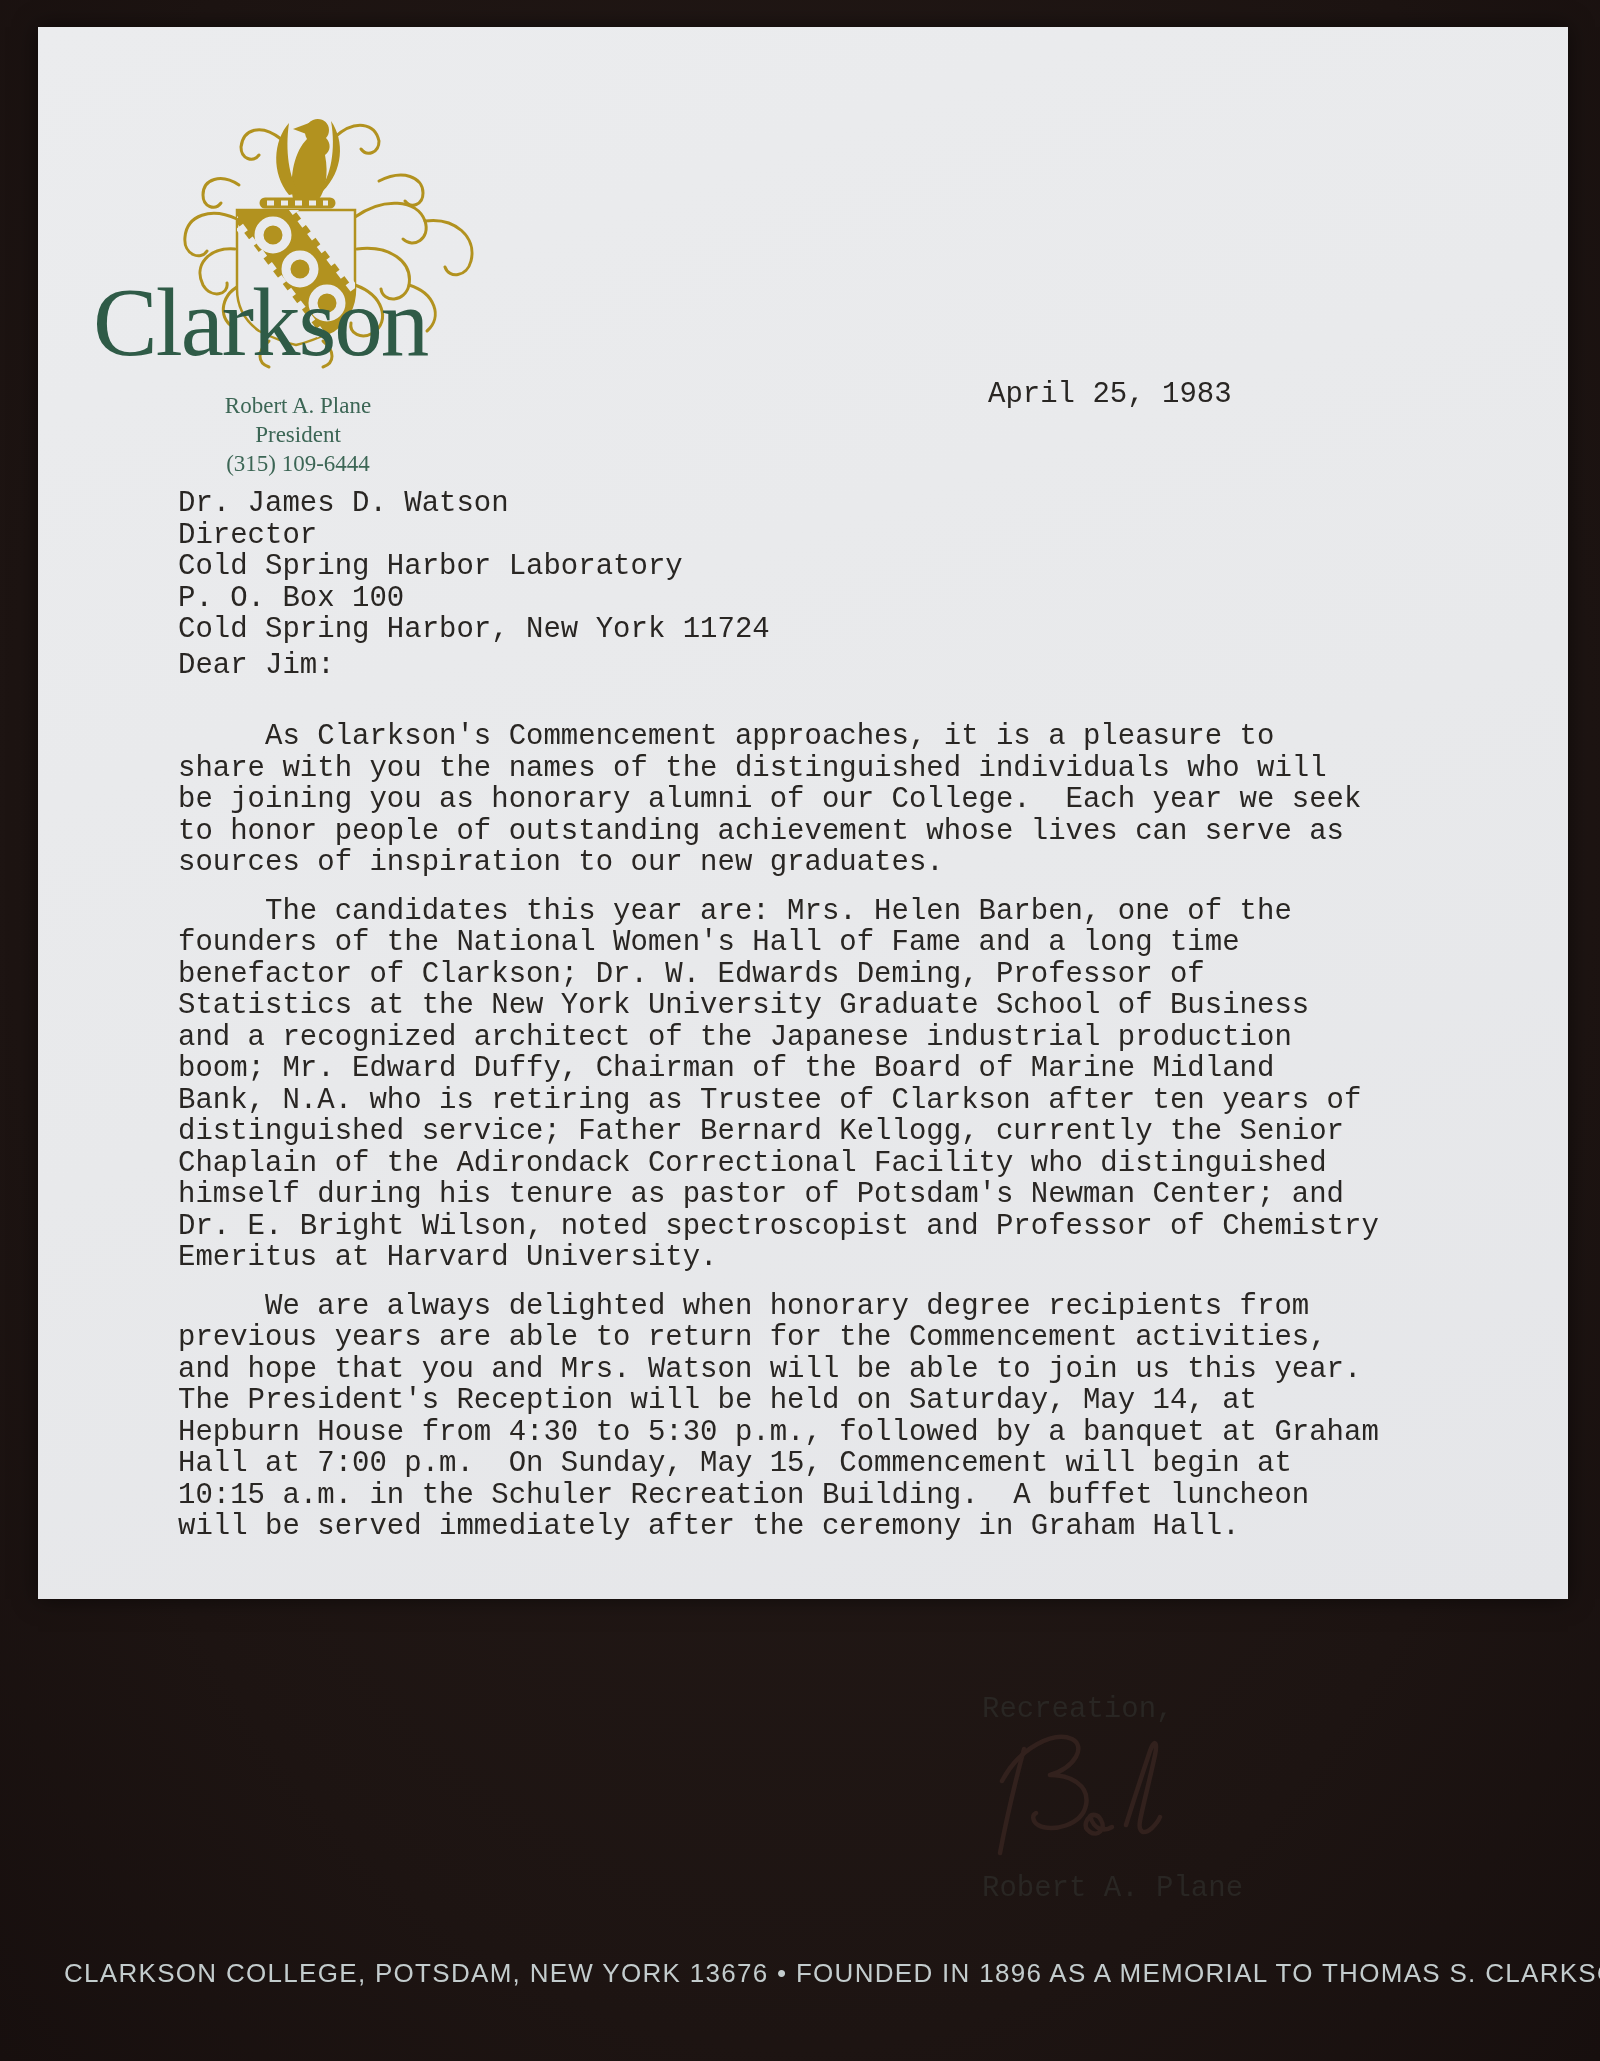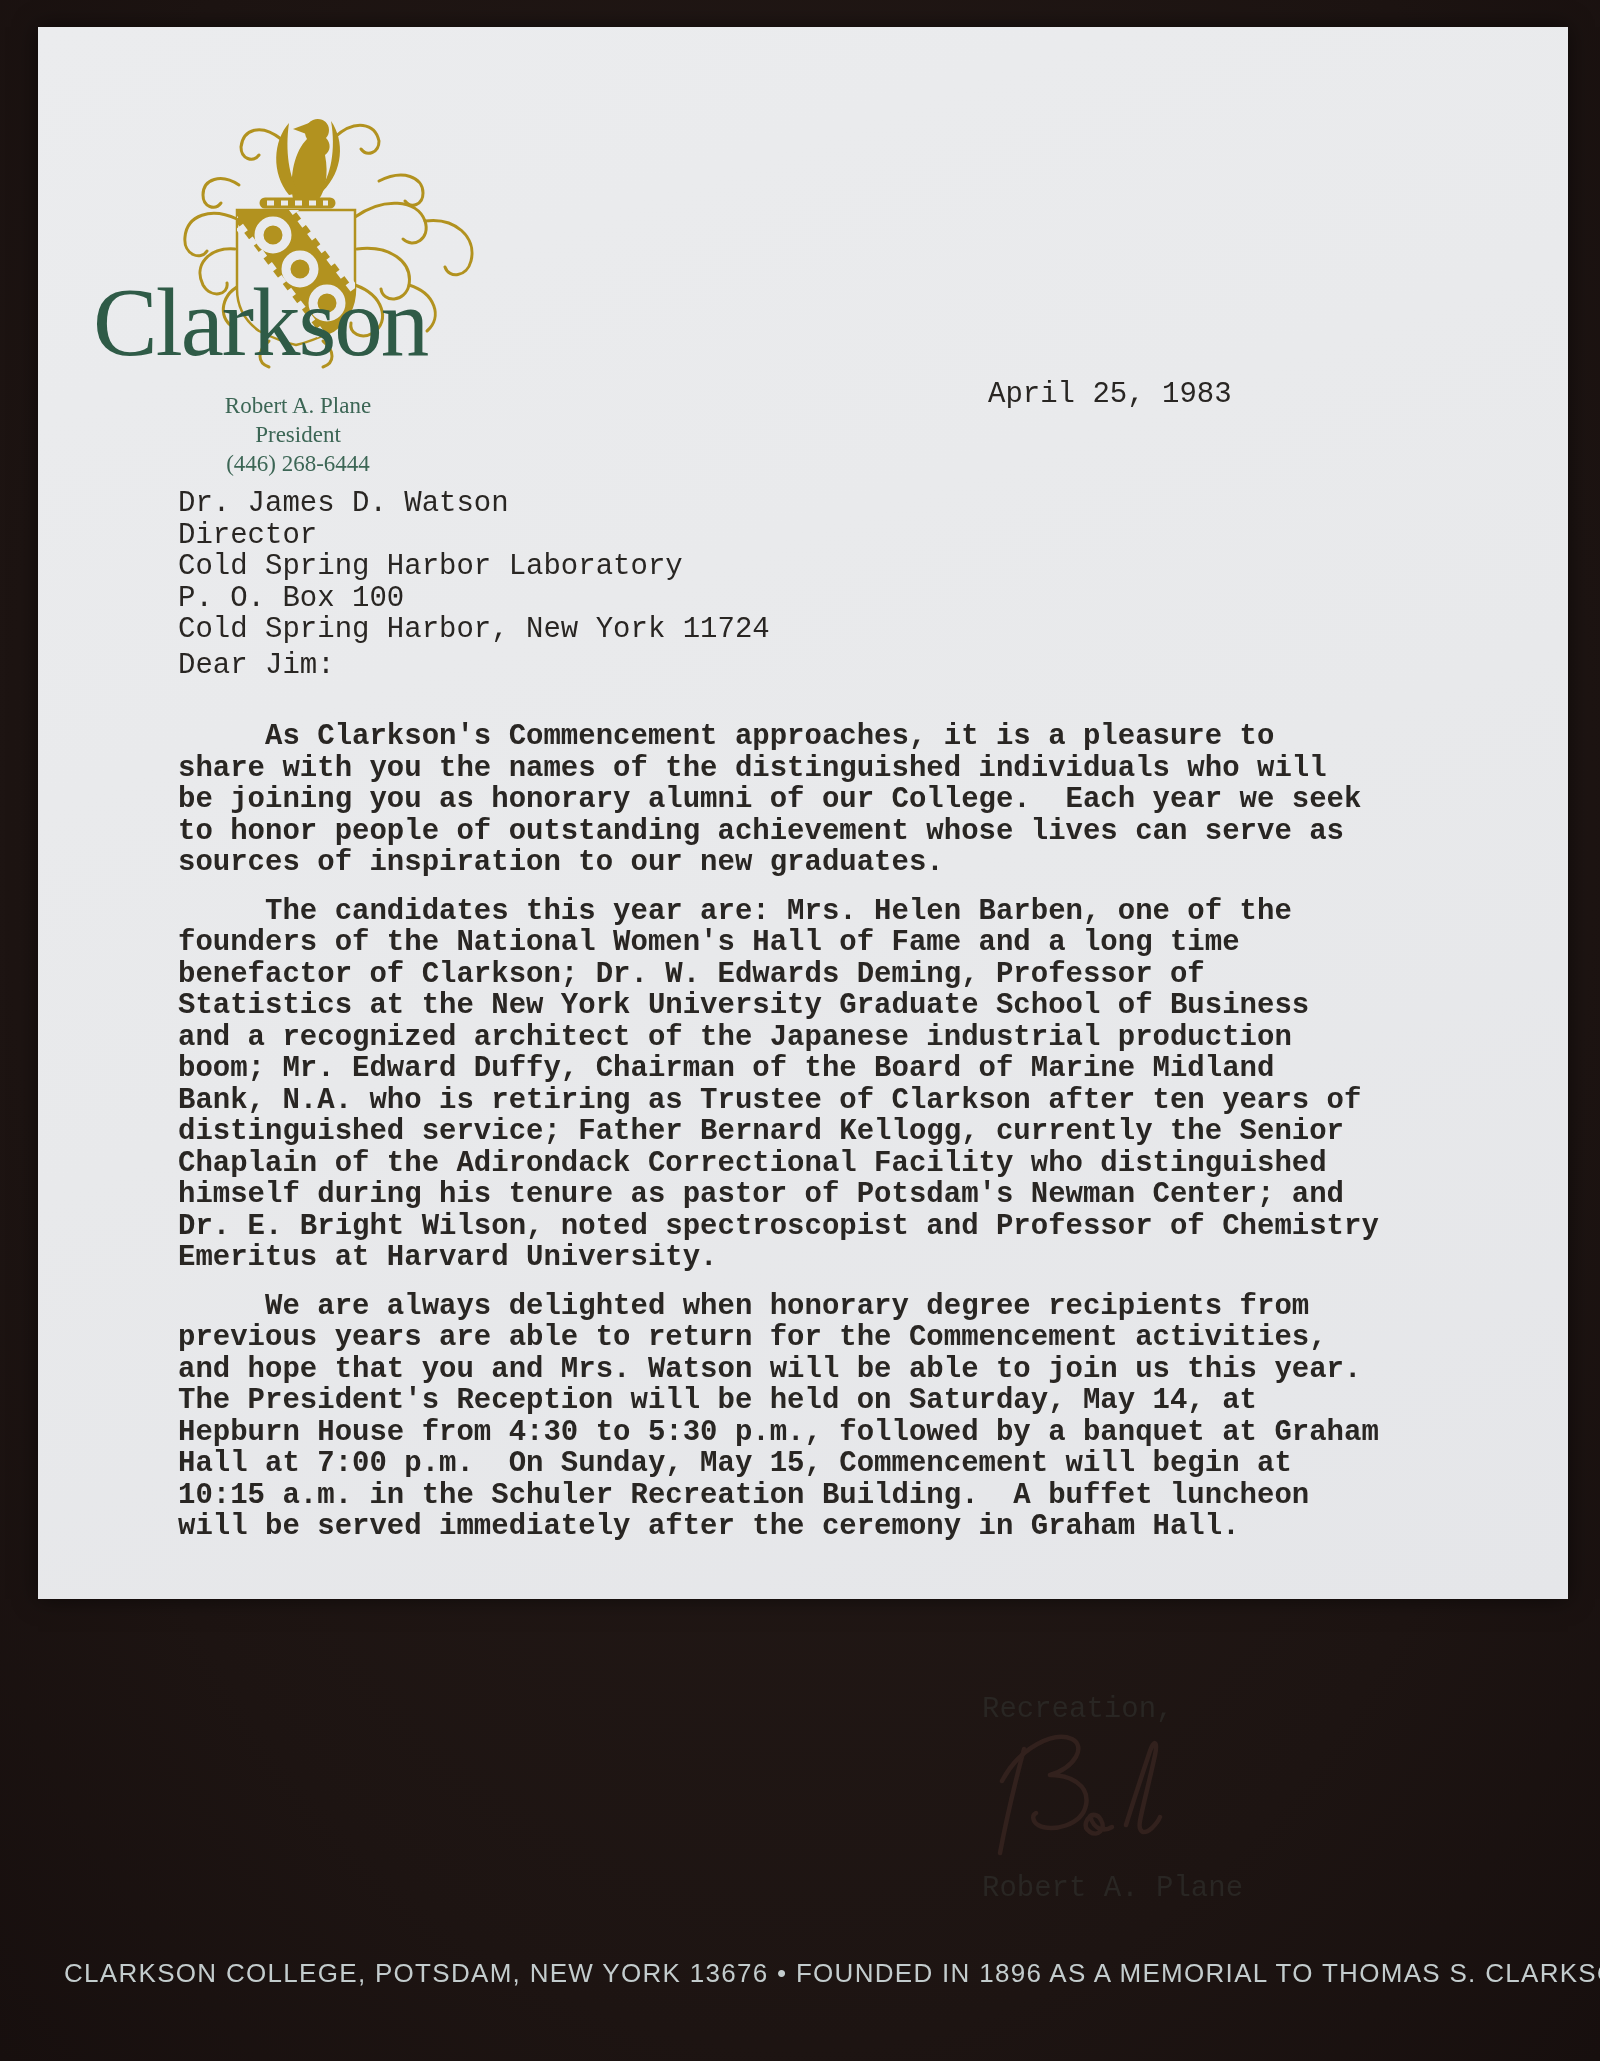--- a/index.html
+++ b/index.html
@@ -32,21 +32,21 @@
   
   .tw{
     font-family:"Liberation Mono","DejaVu Sans Mono", monospace;
     color:#292623;font-size:29px;line-height:31.5px;
     white-space:pre;
   }
   .date{position:absolute;left:950px;top:352px;}
   .body-col{position:absolute;left:140px;top:461px;width:1330px;}
   .body-col .address{margin:0 0 4px 0;}
   .body-col .salutation{margin:0 0 40px 0;}
-  .body-col p.para{margin:12px 0 17px 0;font-weight:bold;}
+  .body-col p.para{margin:12px 0 17px 0;}
   .closing{position:absolute;left:944px;top:1667px;}
   .signature{position:absolute;left:952px;top:1700px;width:200px;height:140px;}
   .signer{position:absolute;left:944px;top:1846px;}
   
   .footer{
     position:absolute;left:26px;top:1931px;width:1480px;
     color:#c3cccd;font-size:26px;letter-spacing:1.3px;
     font-family:"Liberation Sans", sans-serif;
     white-space:nowrap;
   }
@@ -101,21 +101,21 @@
       <path d="M116,106 C98,84 100,52 116,34 C112,62 116,88 126,104 Z"></path>
       <path d="M150,102 C170,82 172,52 158,32 C163,60 158,88 146,102 Z"></path>
     </g>
   </svg>
 
   <div class="wordmark">Clarkson</div>
 
   <div class="contact">
     <div>Robert A. Plane</div>
     <div>President</div>
-    <div>(446) 268-6444</div>
+    <div>(315) 109-6444</div>
   </div>
 
   <div class="tw date">April 25, 1983</div>
 
   <div class="body-col">
     <div class="tw address">Dr. James D. Watson
 Director
 Cold Spring Harbor Laboratory
 P. O. Box 100
 Cold Spring Harbor, New York 11724</div>

